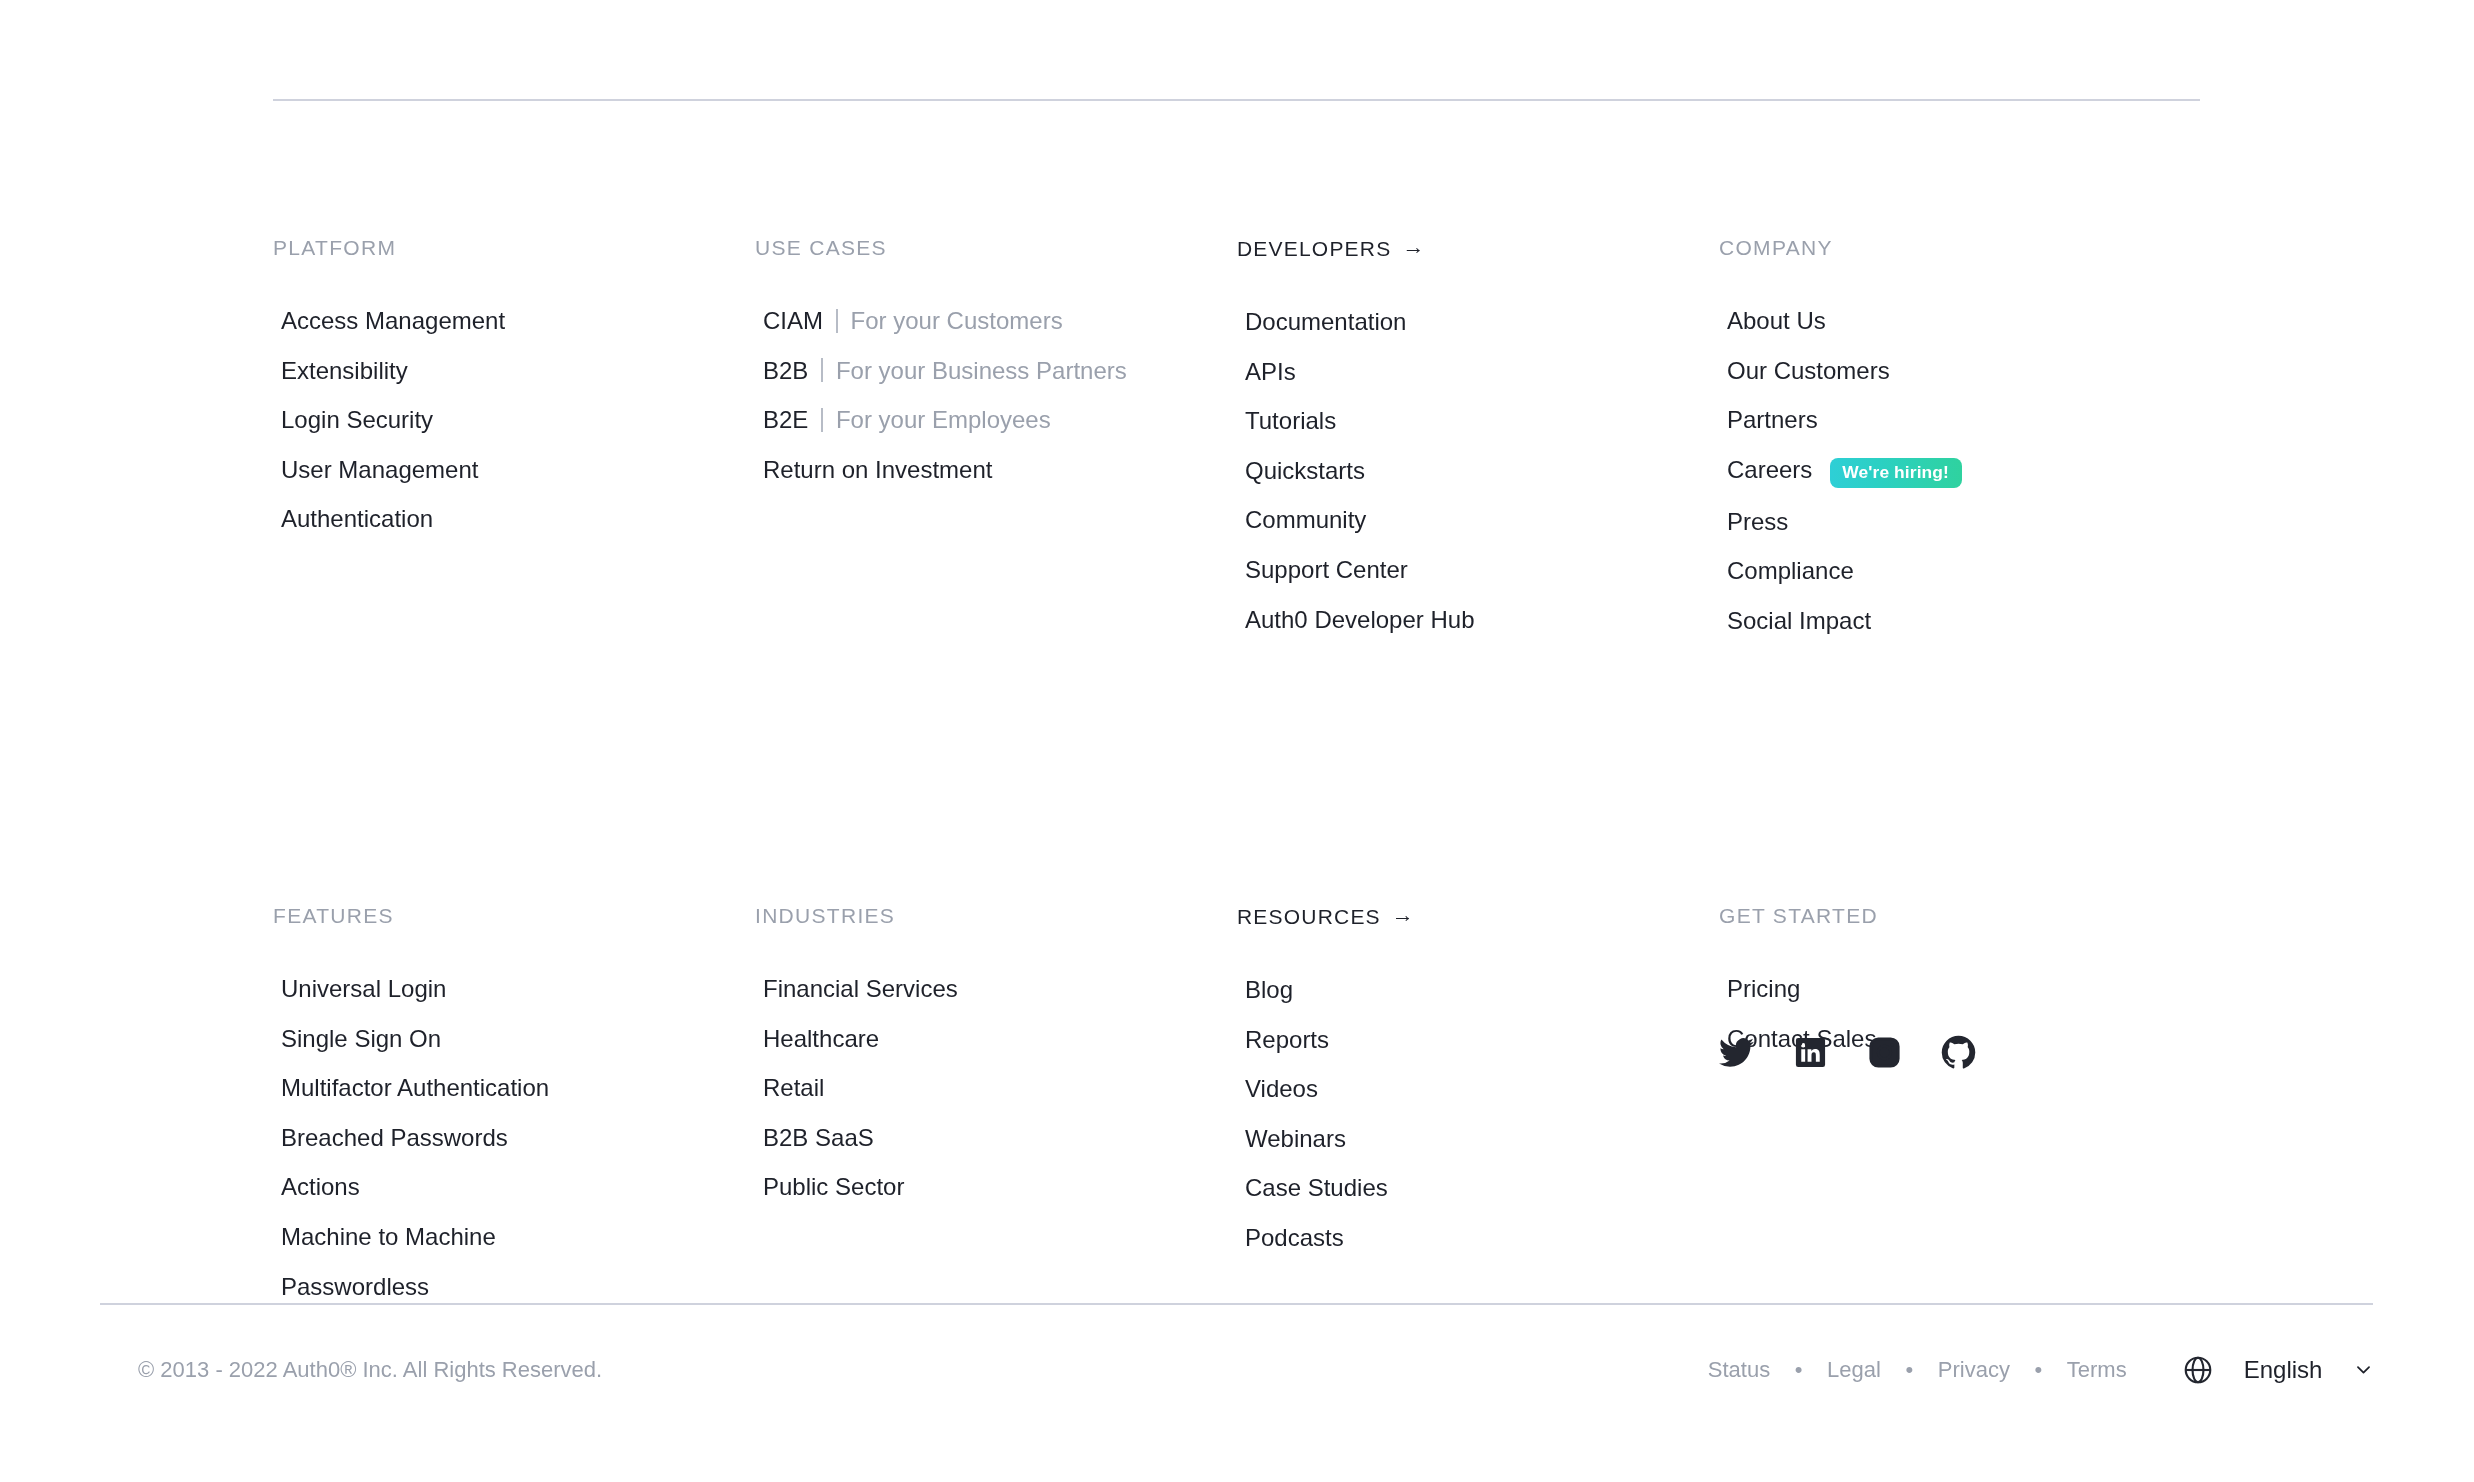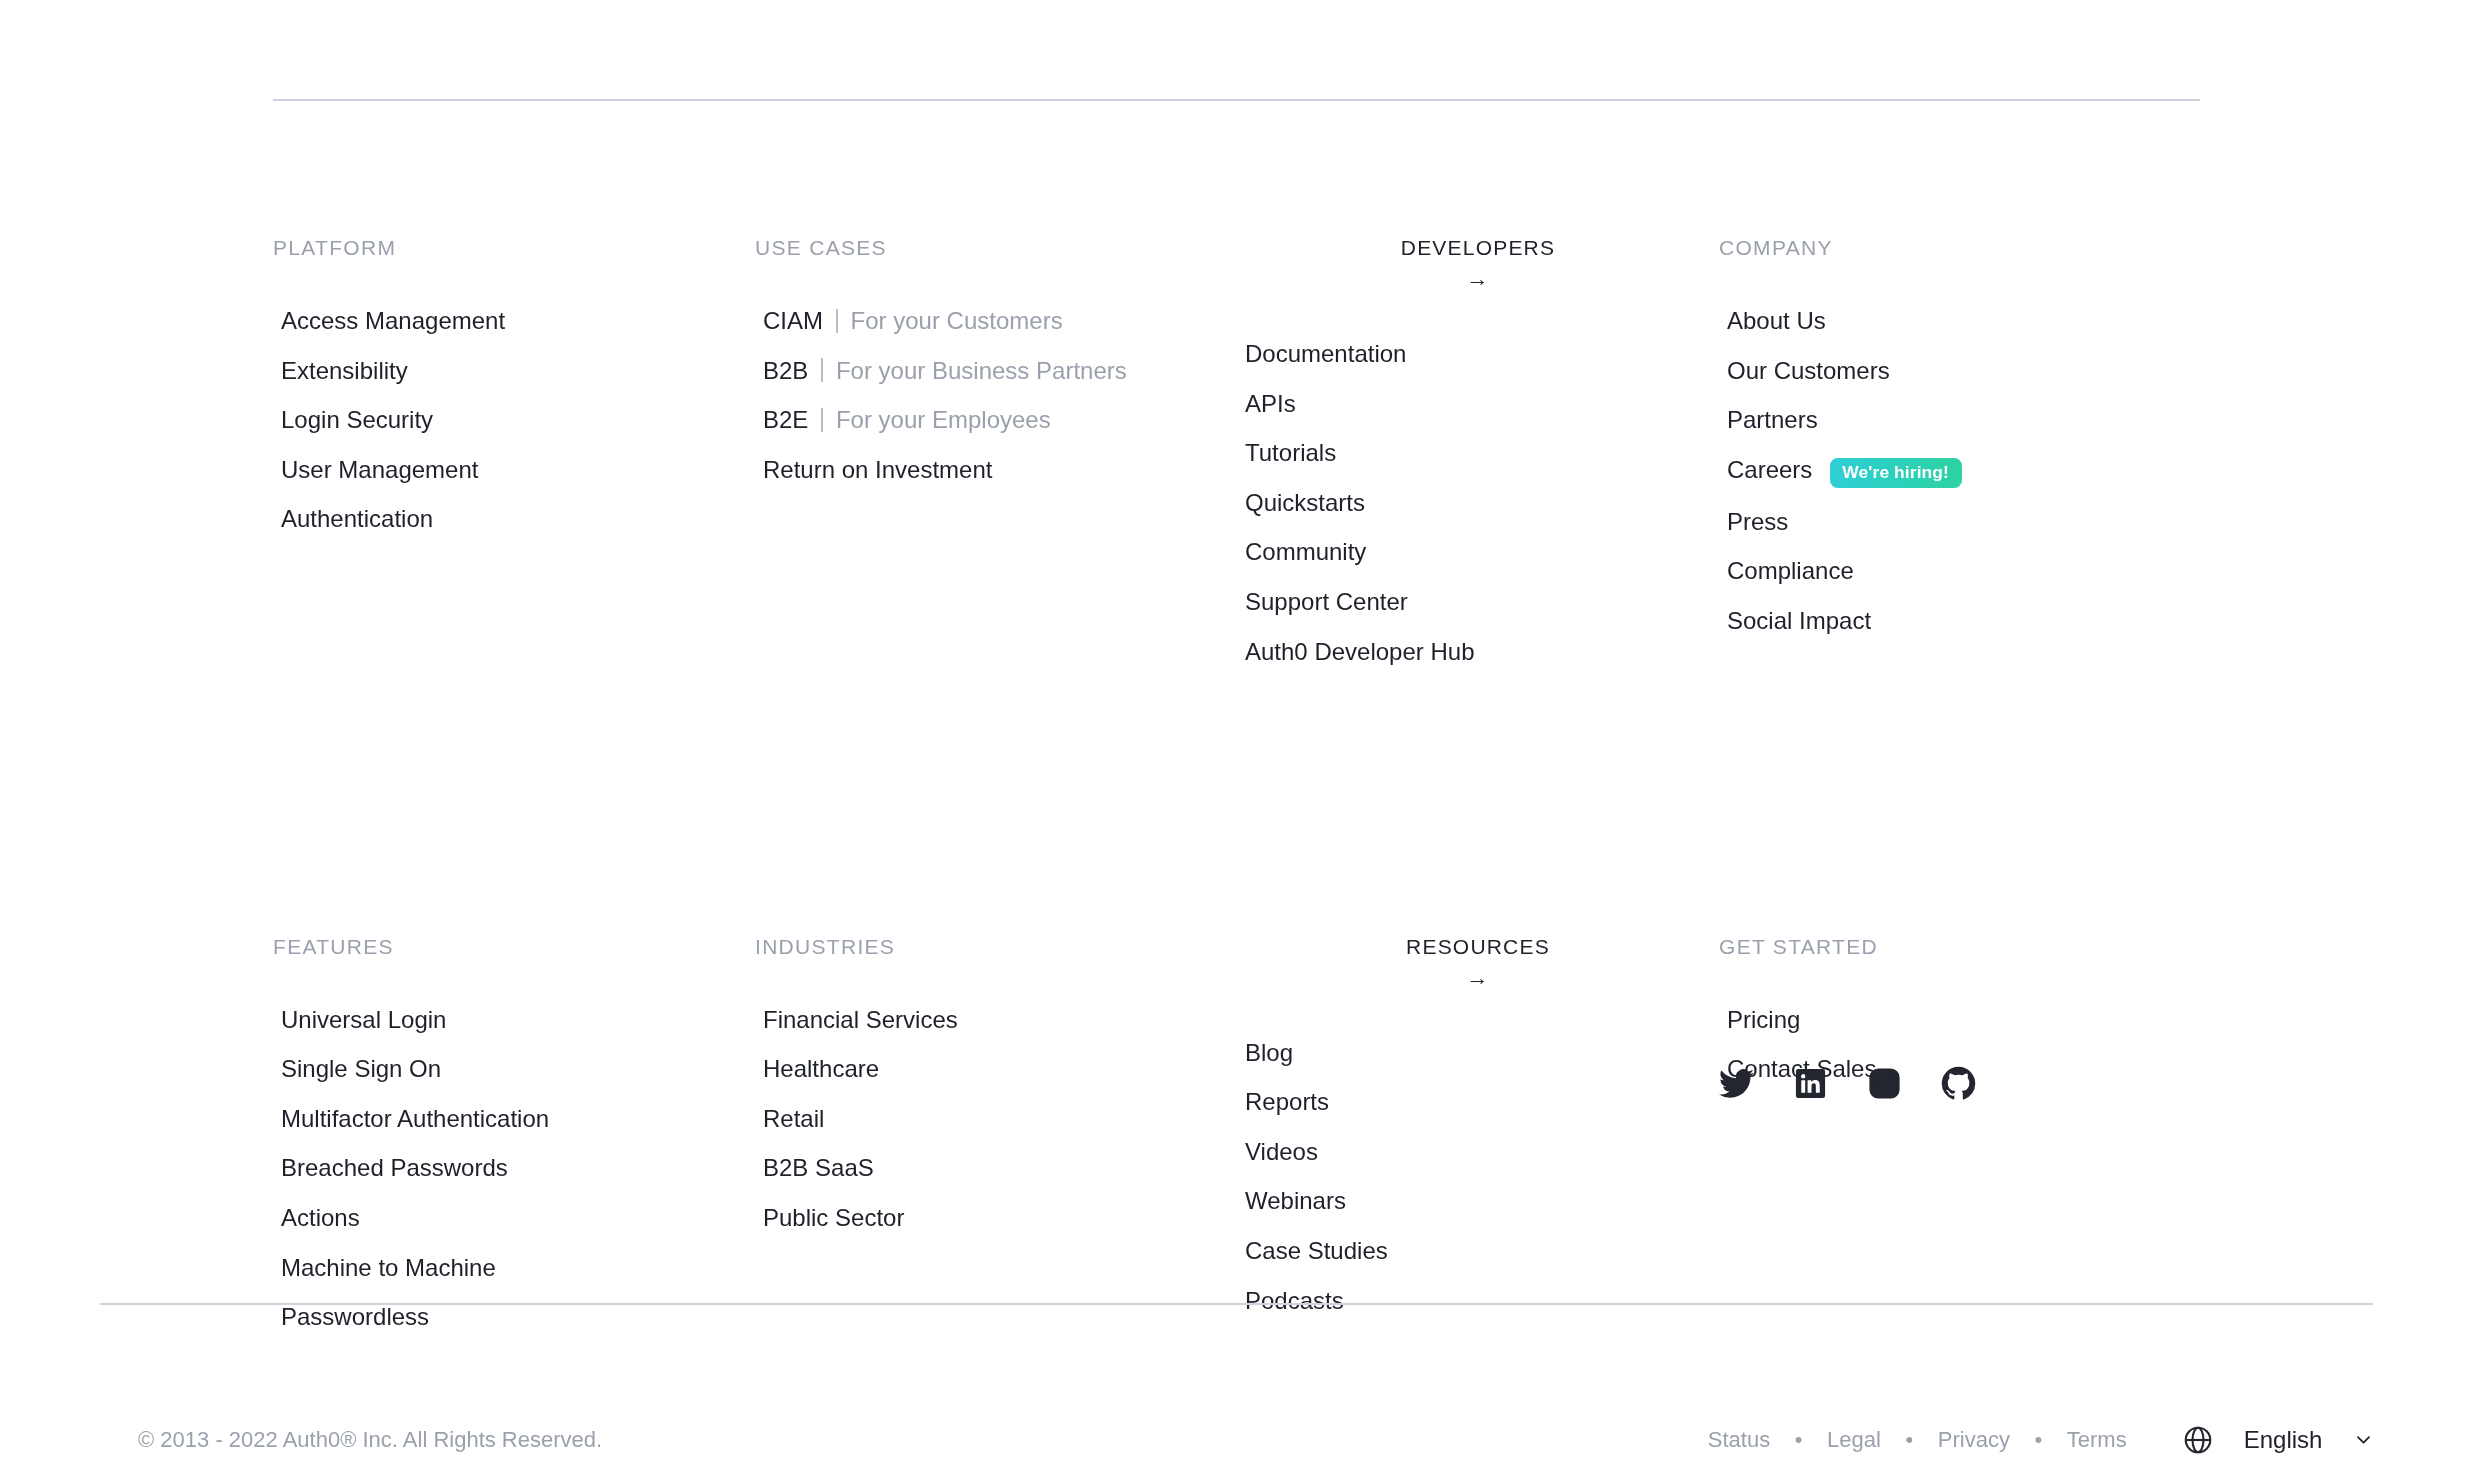--- a/index.html
+++ b/index.html
@@ -52,21 +52,21 @@
     font-weight: 400;
     color: #9aa0ac;
     text-transform: uppercase;
     line-height: 1;
     margin: 0 0 46px 0;
     display: flex;
     align-items: center;
     gap: 11px;
     white-space: nowrap;
   }
-  .col-head.dark { color: #1e212a; font-weight: 500; letter-spacing: 1.2px; flex-direction: column; }
+  .col-head.dark { color: #1e212a; font-weight: 500; letter-spacing: 1.2px; }
   .col-head .arrow-icon {
     display: inline-block;
     font-size: 22px;
     line-height: 1;
     position: relative;
     top: -0.8px;
   }
 
   ul.links {
     list-style: none;
@@ -141,21 +141,21 @@
     left: 100px;
     top: 1303px;
     width: 2273px;
     height: 2.4px;
     background: #cfd2dd;
   }
 
   .bottom-bar {
     position: absolute;
     left: 100px;
-    top: 1404px;
+    top: 1334px;
     width: 2273px;
     height: 71px;
     display: flex;
     align-items: center;
     justify-content: space-between;
   }
 
   .copyright {
     font-size: 22px;
     color: #9aa0ac;

